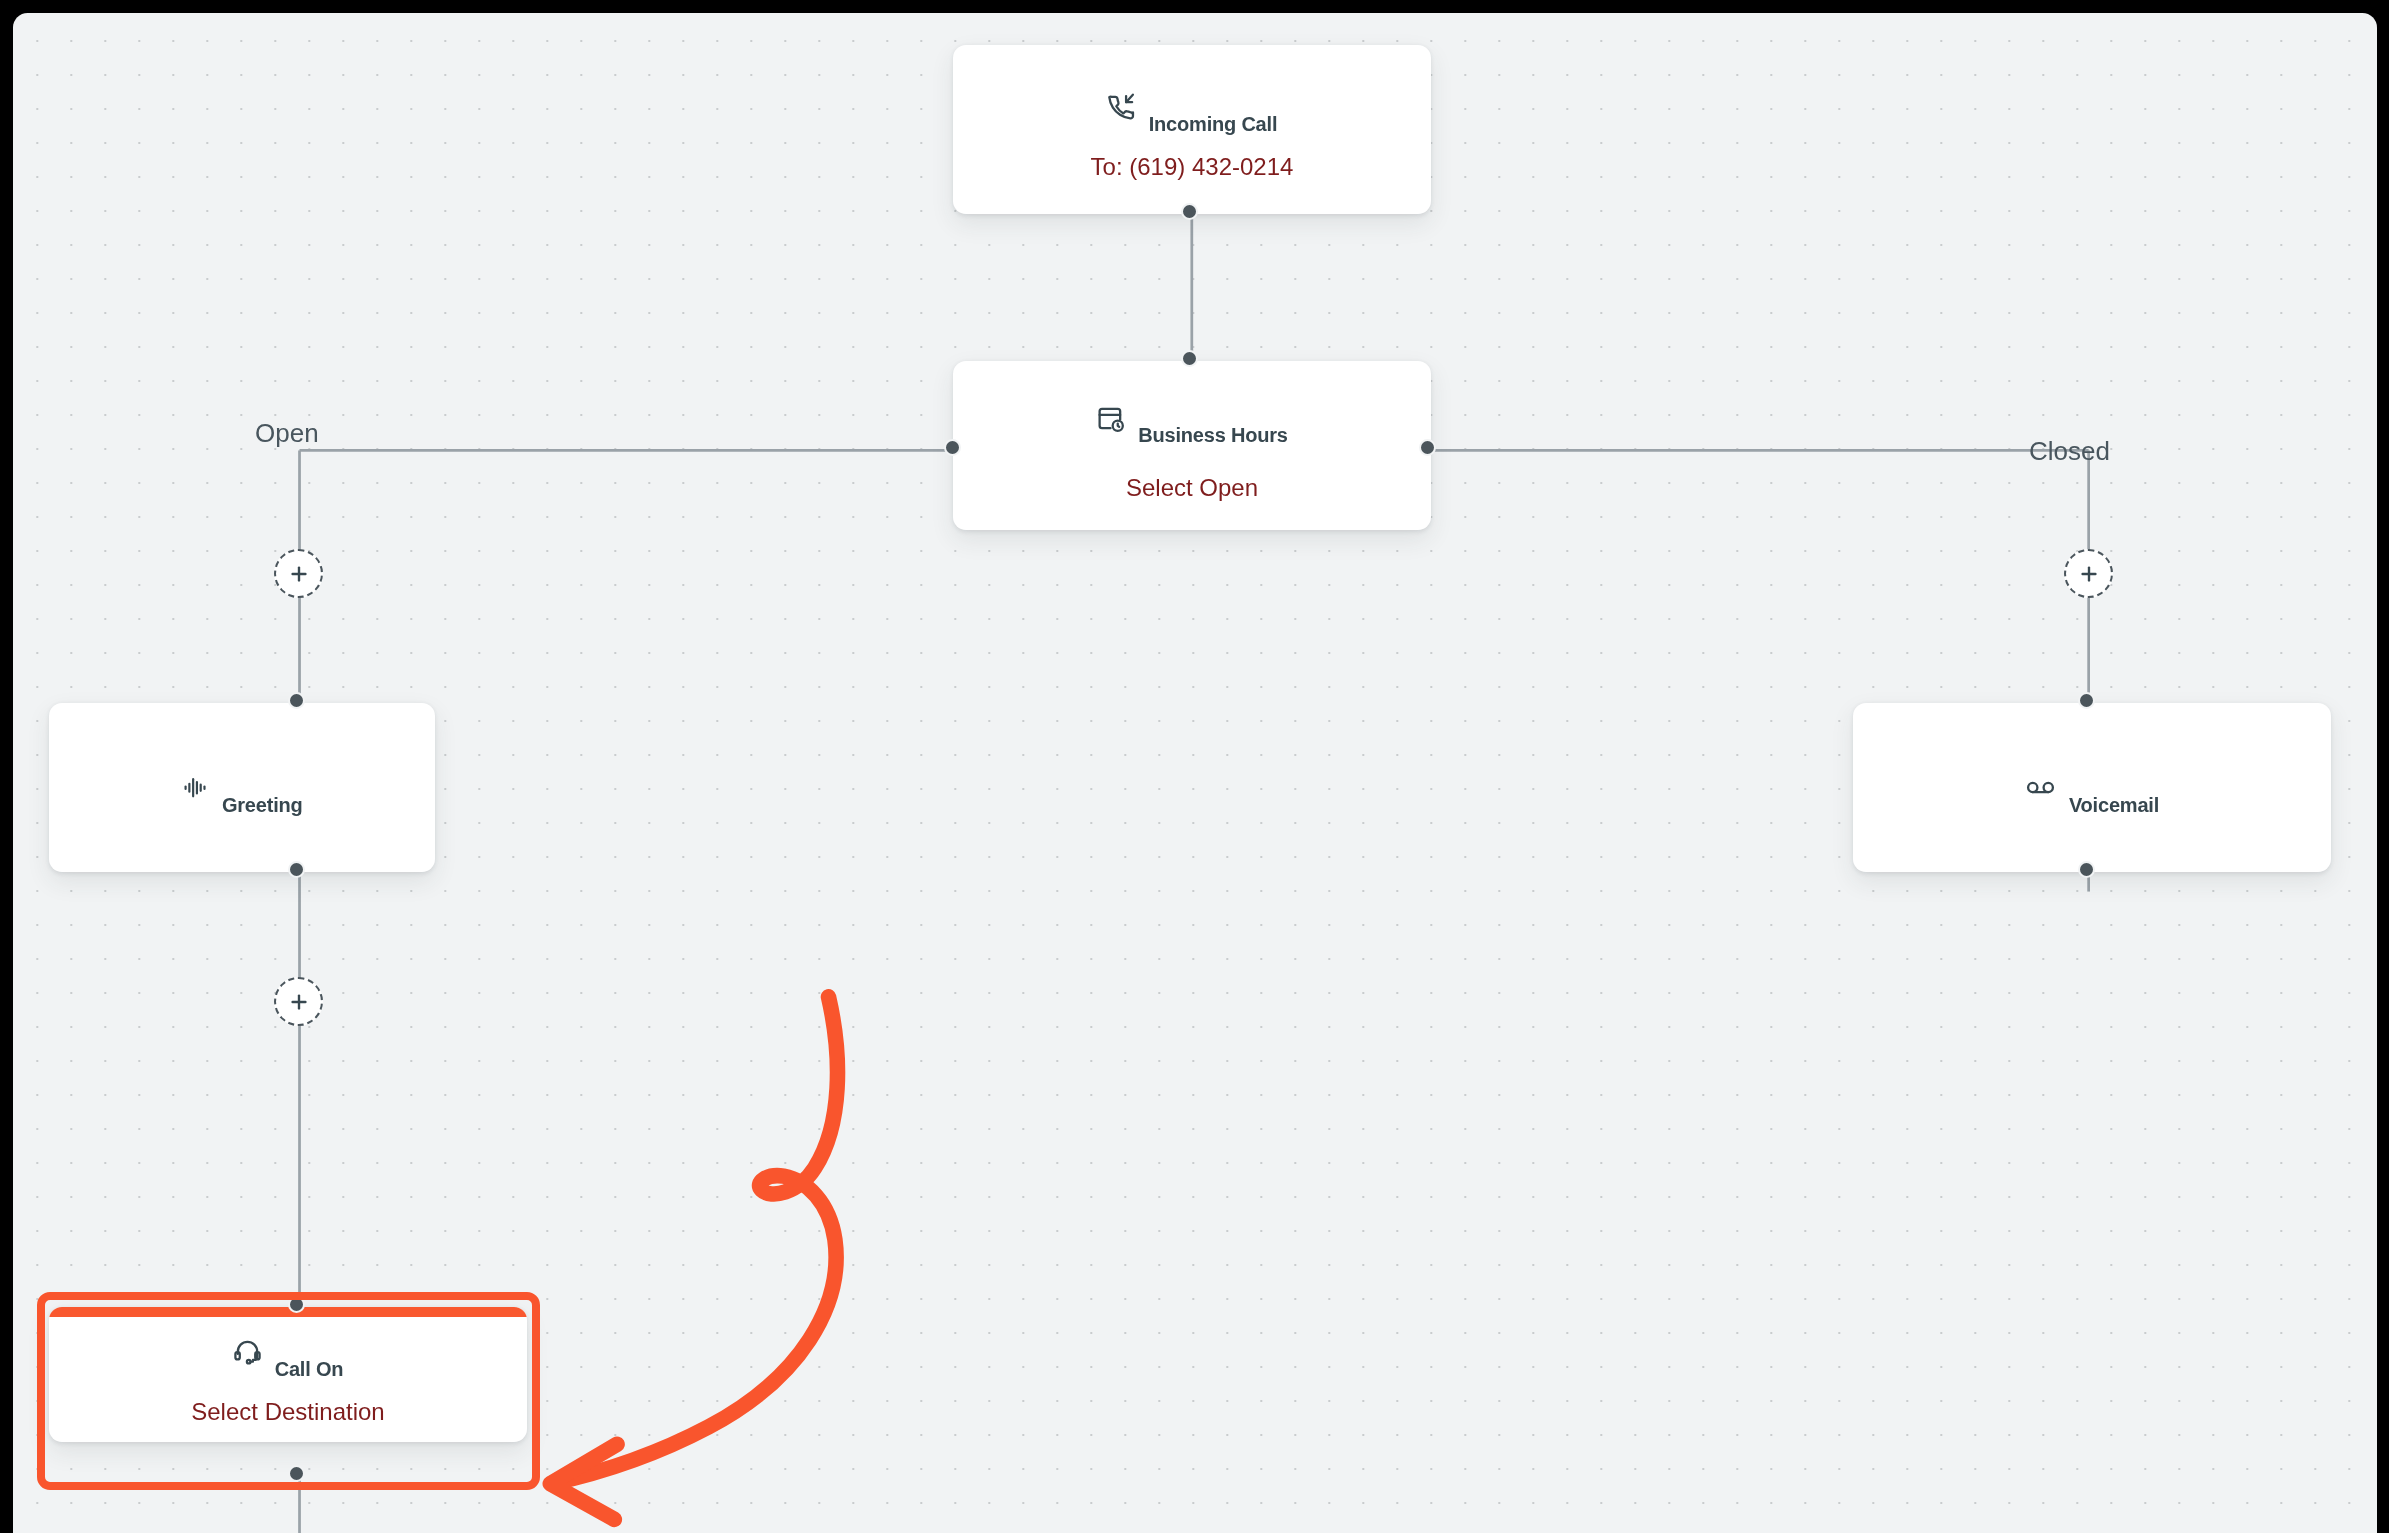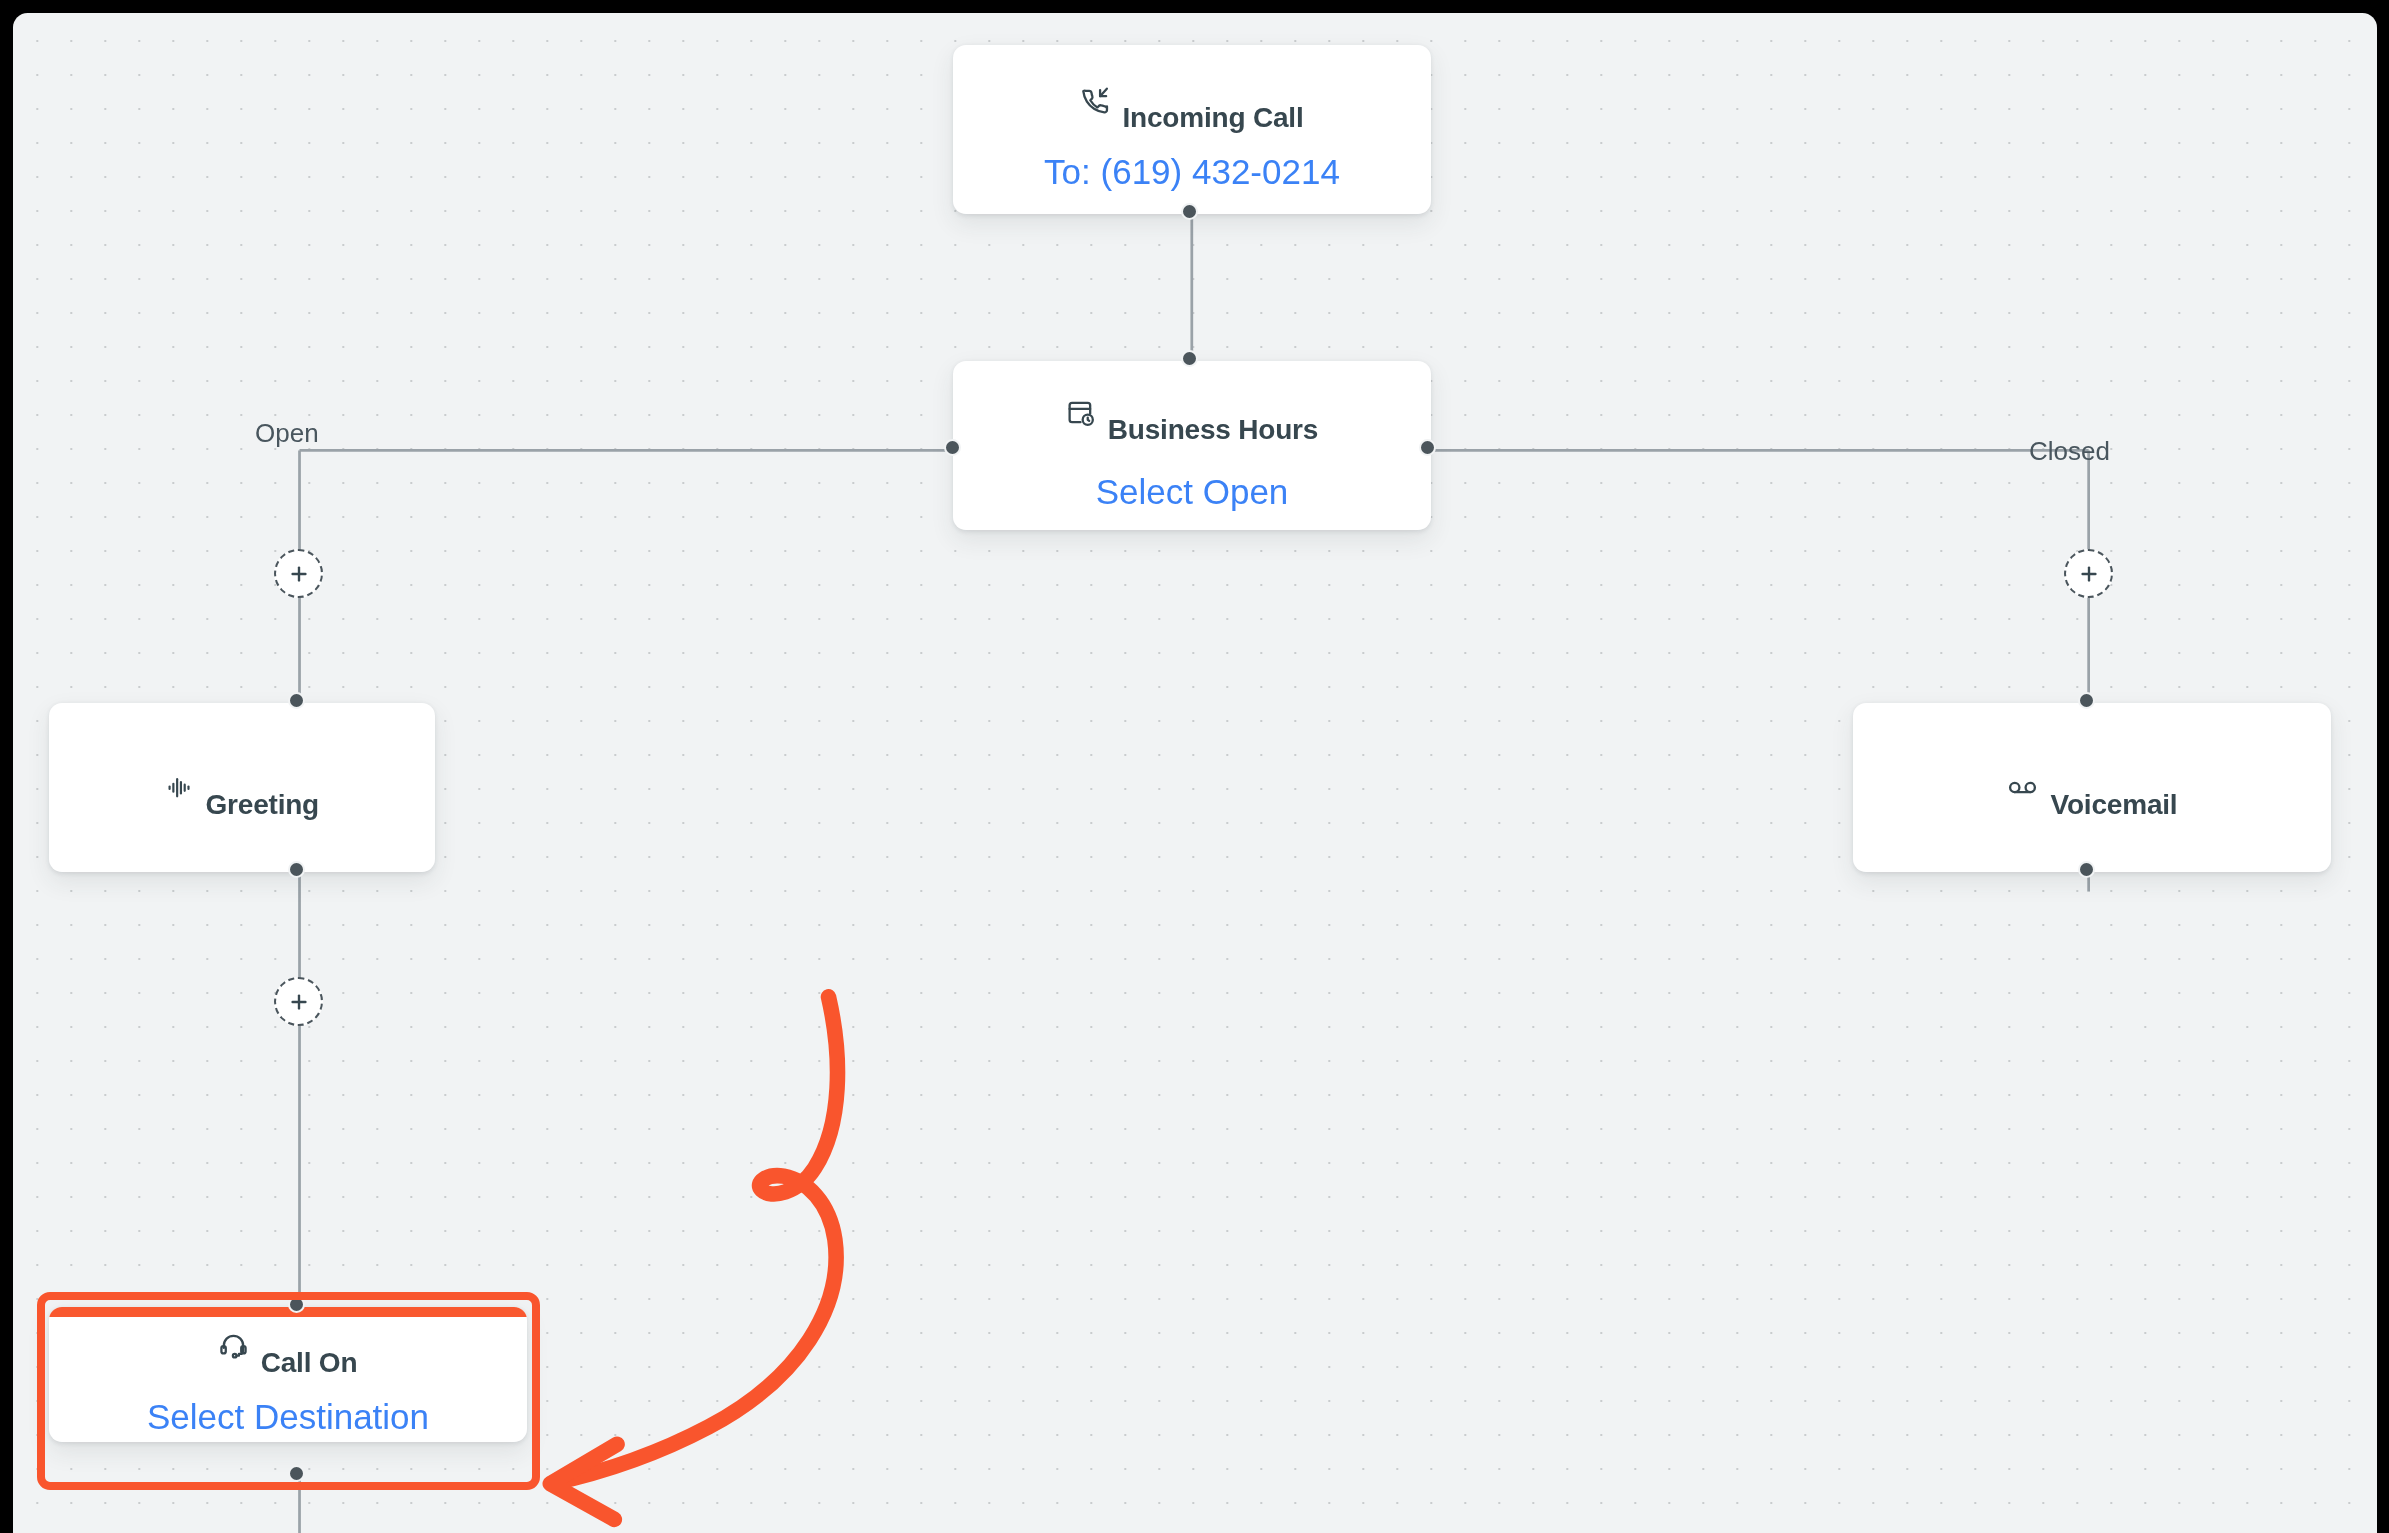--- a/index.html
+++ b/index.html
@@ -41,31 +41,31 @@
     justify-content: center;
   }
   .node-title-row {
     display: flex;
     align-items: center;
     justify-content: center;
     gap: 13px;
     width: 100%;
   }
   .node-title {
-    font-size: 28px;
+    font-size: 20px;
     font-weight: bold;
     color: #37474f;
     letter-spacing: -0.2px;
     white-space: nowrap;
     margin-top: 35px;
   }
   .node-sub {
     margin-top: 17.4px;
-    font-size: 35px;
-    color: #3b82f6;
+    font-size: 24px;
+    color: #7f1d1d;
     white-space: nowrap;
   }
   .node-icon { display: flex; align-items: center; justify-content: center; color: #37474f; }
 
   
   #node-incoming-call { left: 940px; top: 32px; width: 478px; height: 169px; }
   #node-business-hours { left: 940px; top: 348px; width: 478px; height: 169px; gap: 9px; }
   #node-greeting { left: 36px; top: 690px; width: 386px; height: 169px; }
   #node-voicemail { left: 1840px; top: 690px; width: 478px; height: 169px; }
   #node-call-on {

